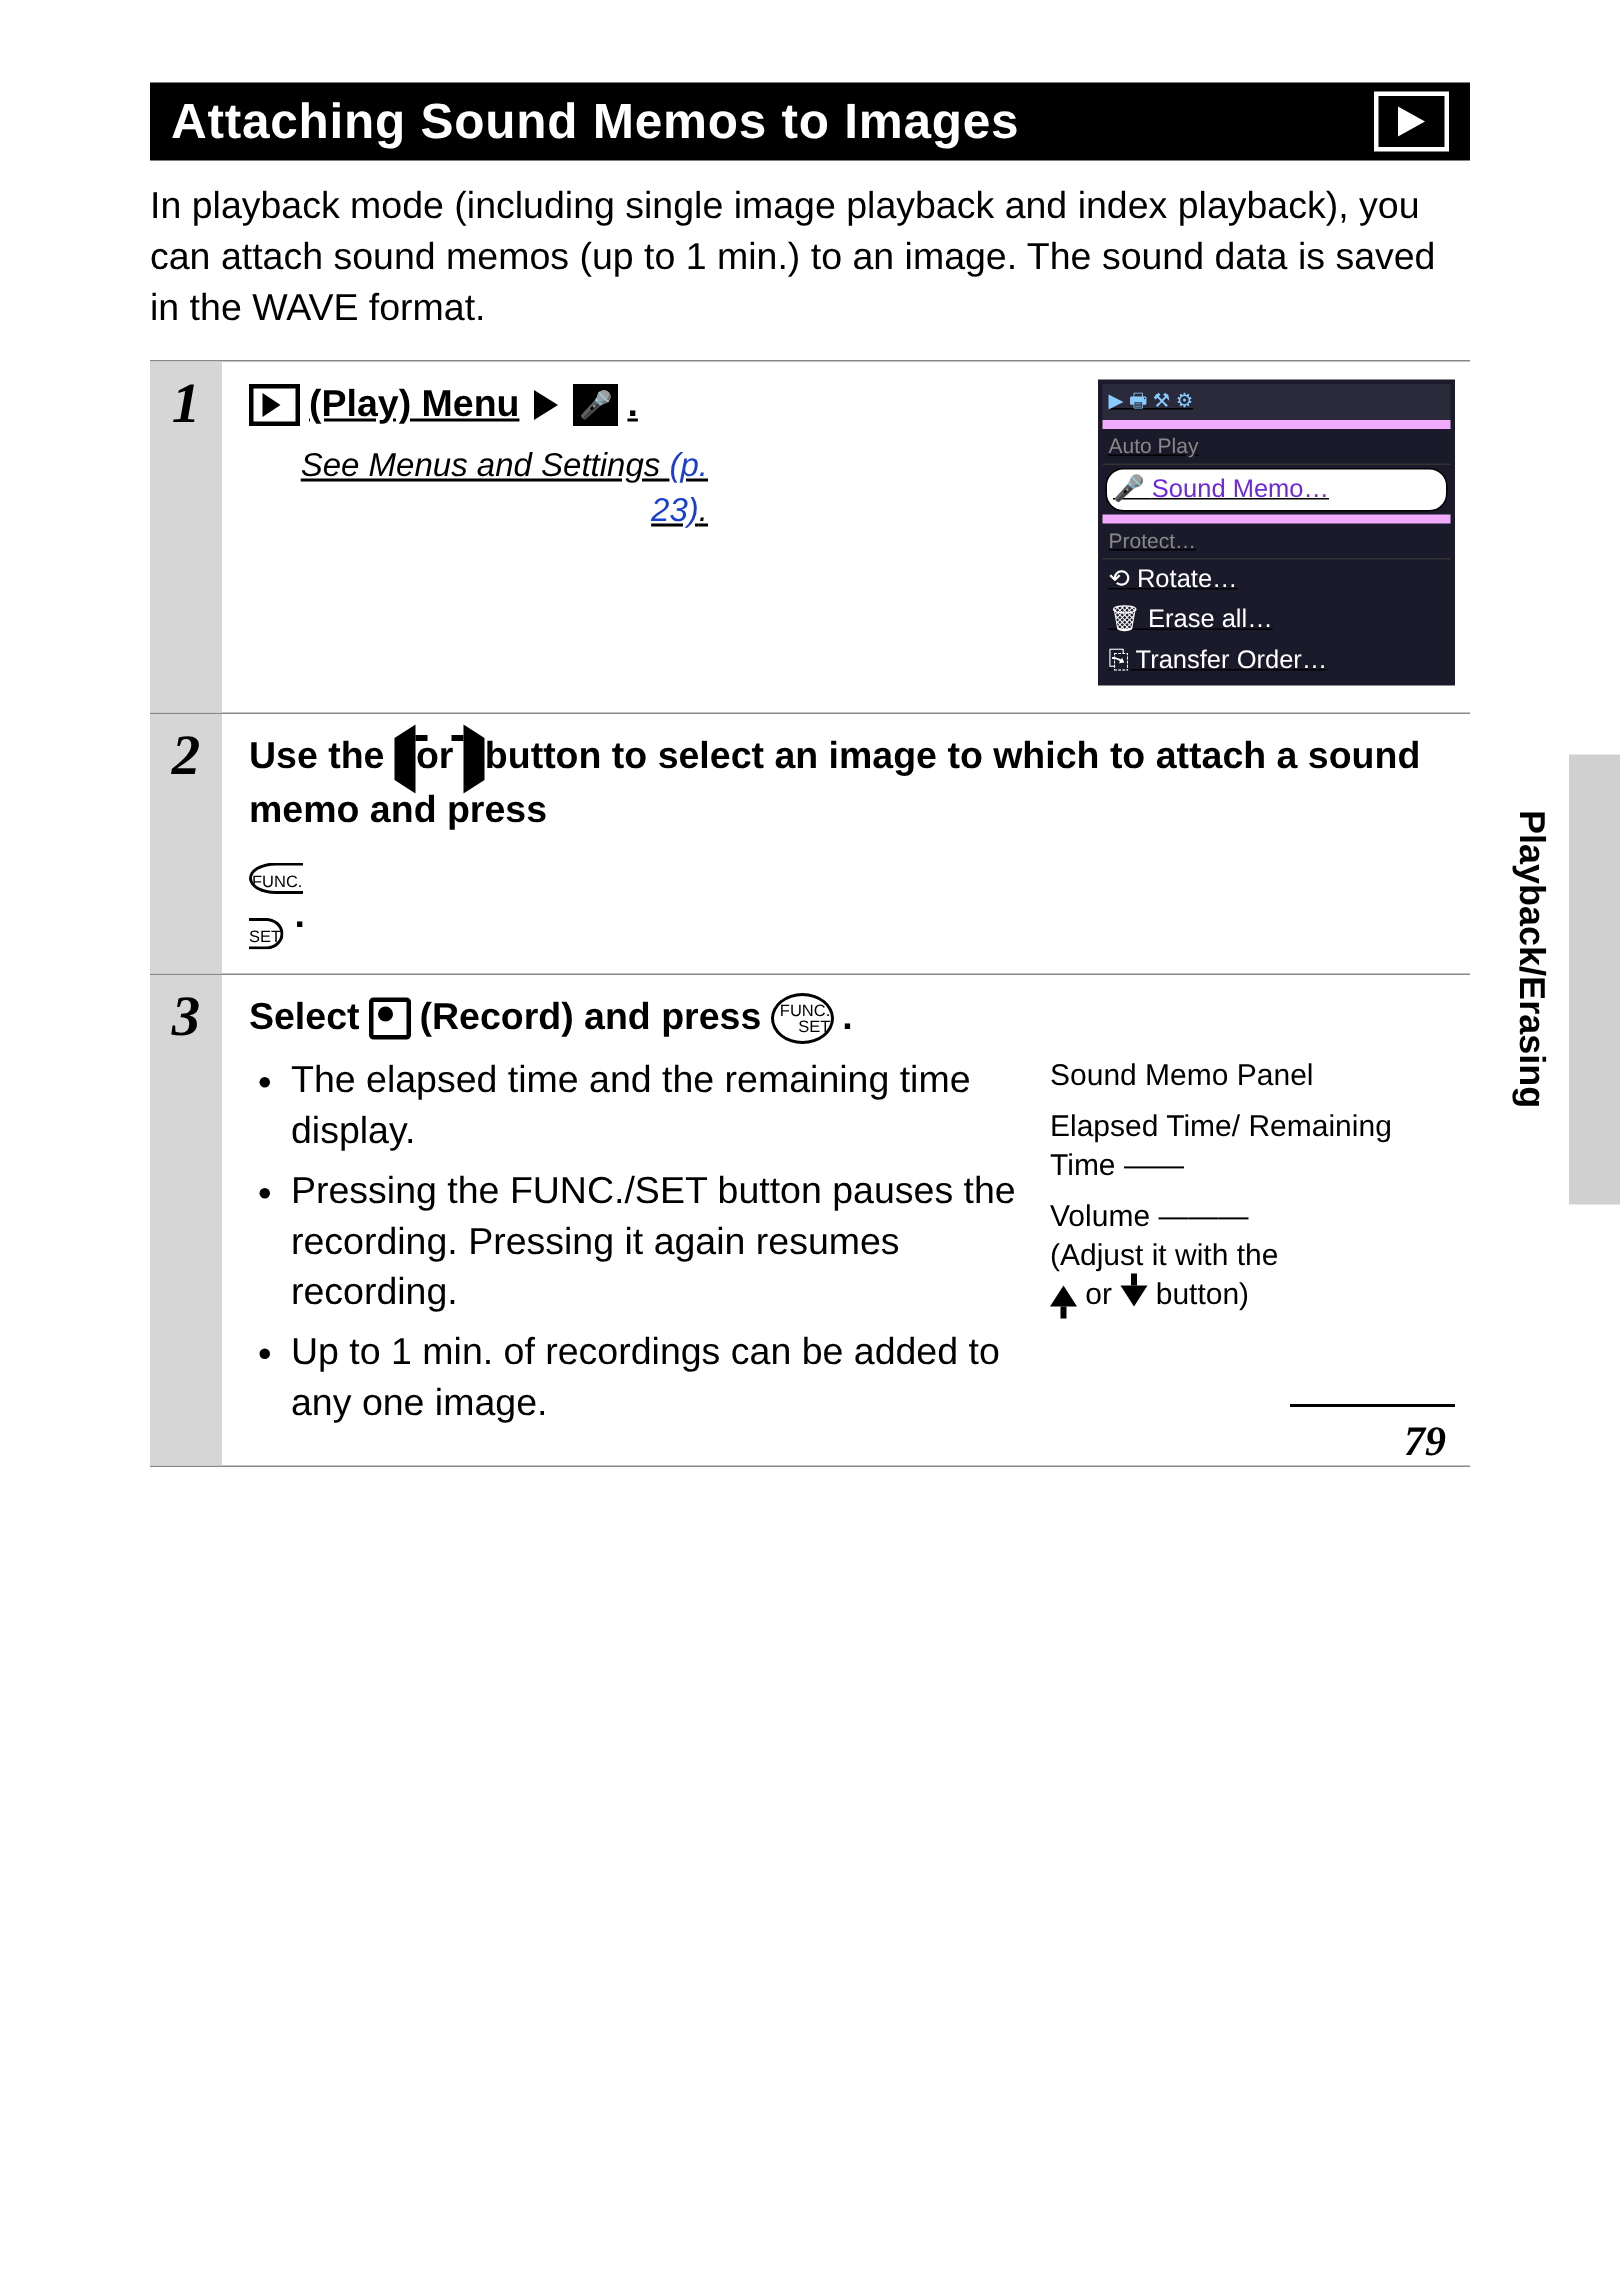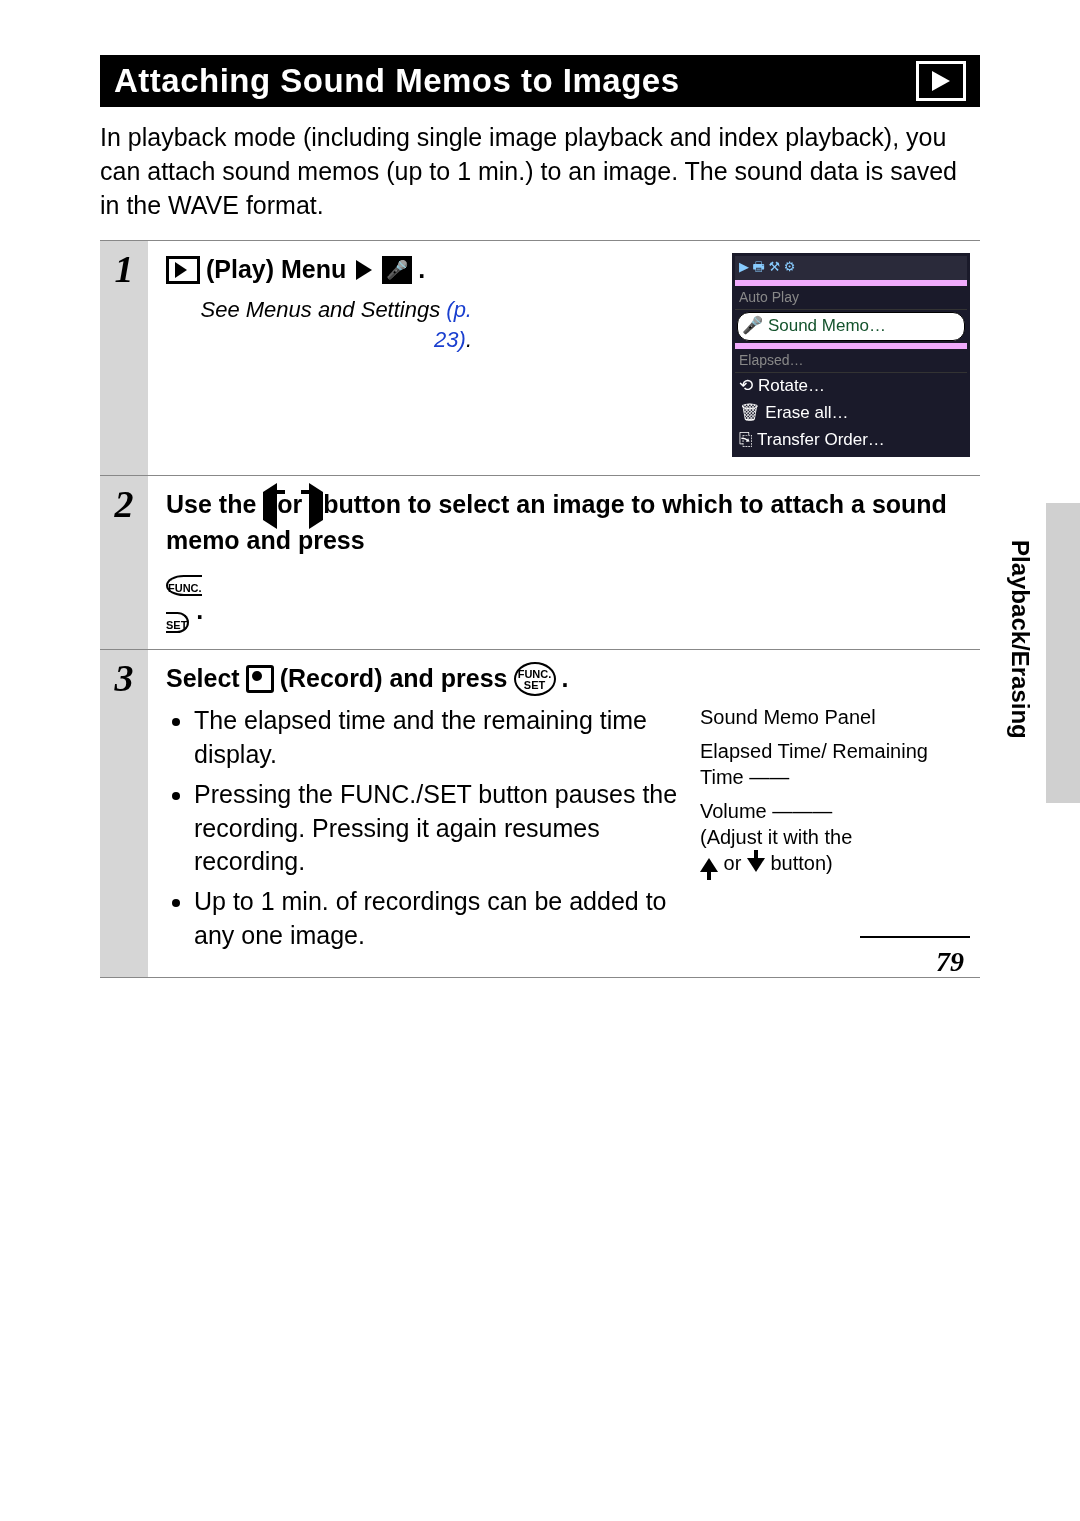--- a/index.html
+++ b/index.html
@@ -149,56 +149,56 @@
     border-right: 9px solid transparent;
     position: relative;
   }
   .arrow-down::after { content:""; position:absolute; bottom:14px; left:-2px; width:4px; height:8px; background:#000; }
   .func-set {
     display: inline-block;
     width: 42px; height: 34px;
     border: 2px solid #000;
     border-radius: 50%;
     font-size: 11px;
-    font-weight: bold;
-    text-align: center;
+    font-weight: normal;
+    text-align: right;
     line-height: 11px;
     padding-top: 5px;
     box-sizing: border-box;
     vertical-align: -10px;
   }
   .rec-icon {
     display: inline-block;
     width: 22px; height: 22px;
     border: 3px solid #000;
     border-radius: 3px;
     vertical-align: -5px;
     position: relative;
   }
   .rec-icon::before {
     content:""; position:absolute; left:3px; top:3px; width:10px; height:10px;
     background:#000; border-radius:50%;
   }
   ul.bullets { margin: 8px 0 0 0; padding-left: 28px; }
   ul.bullets li { margin-bottom: 6px; }
-  .step1-wrap { display:flex; }
+  .step1-wrap { display:flex;text-decoration:underline; }
   .step1-left { flex:1; }
   .menu-shot {
     width: 232px;
     background: #1a1a2a;
     padding: 3px;
     font-size: 16px;
     color: #fff;
     font-family: Arial, sans-serif;
   }
   .menu-tabs { height: 20px; background:#2a2a3a; font-size:13px; padding:2px 4px; color:#8cf; }
   .menu-item { padding: 2px 4px; font-size:17px; }
   .menu-item.dim { color: #888; font-size:14px; border-top:6px solid #f0abfc; border-bottom:1px solid #333; }
   .menu-item.sel {
-    background: #fff; color:#14532d; border-radius: 12px; font-weight:normal;
+    background: #fff; color:#6d28d9; border-radius: 12px; font-weight:normal;
     border:1px solid #000; margin:2px;
   }
   .step3-flex { display:flex; gap:18px; }
   .step3-left { flex:1; }
   .step3-right { width: 270px; font-size:20px; }
   .cam-shot {
     width: 260px; height:185px;
     background: linear-gradient(#b8c4cc 40%, #6a7a86 40%, #6a7a86 70%, #333 70%);
     position: relative;
     border:1px solid #333;
@@ -270,21 +270,21 @@
               <span>.</span>
             </div>
             <div class="see-line">
               <span>See Menus and Settings </span><span class="link">(p. 23)</span><span>.</span>
             </div>
           </div>
           <div class="menu-shot">
             <div class="menu-tabs">▶ 🖶 ⚒ ⚙</div>
             <div class="menu-item dim">Auto Play</div>
             <div class="menu-item sel">🎤 <span>Sound Memo…</span></div>
-            <div class="menu-item dim">Elapsed…</div>
+            <div class="menu-item dim">Protect…</div>
             <div class="menu-item">⟲ <span>Rotate…</span></div>
             <div class="menu-item">🗑 <span>Erase all…</span></div>
             <div class="menu-item">⎘ <span>Transfer Order…</span></div>
           </div>
         </div>
       </div>
     </div>
 
     <div class="step-row">
       <div class="step-num">2</div>

